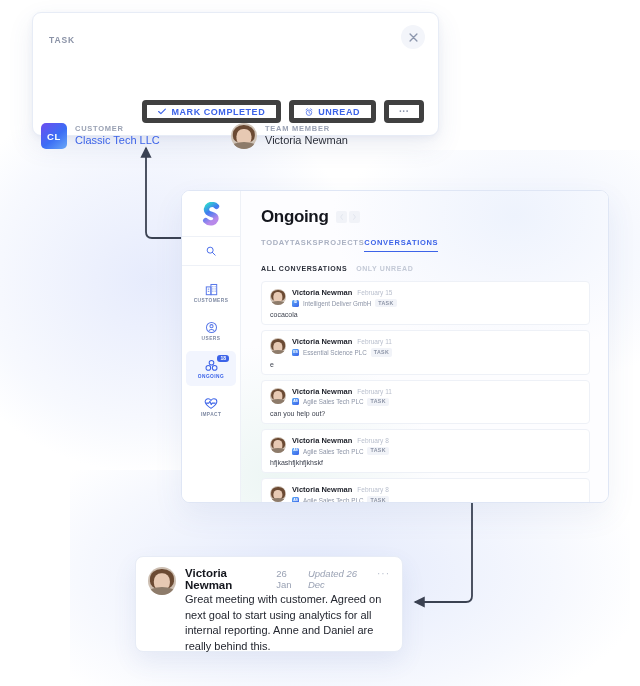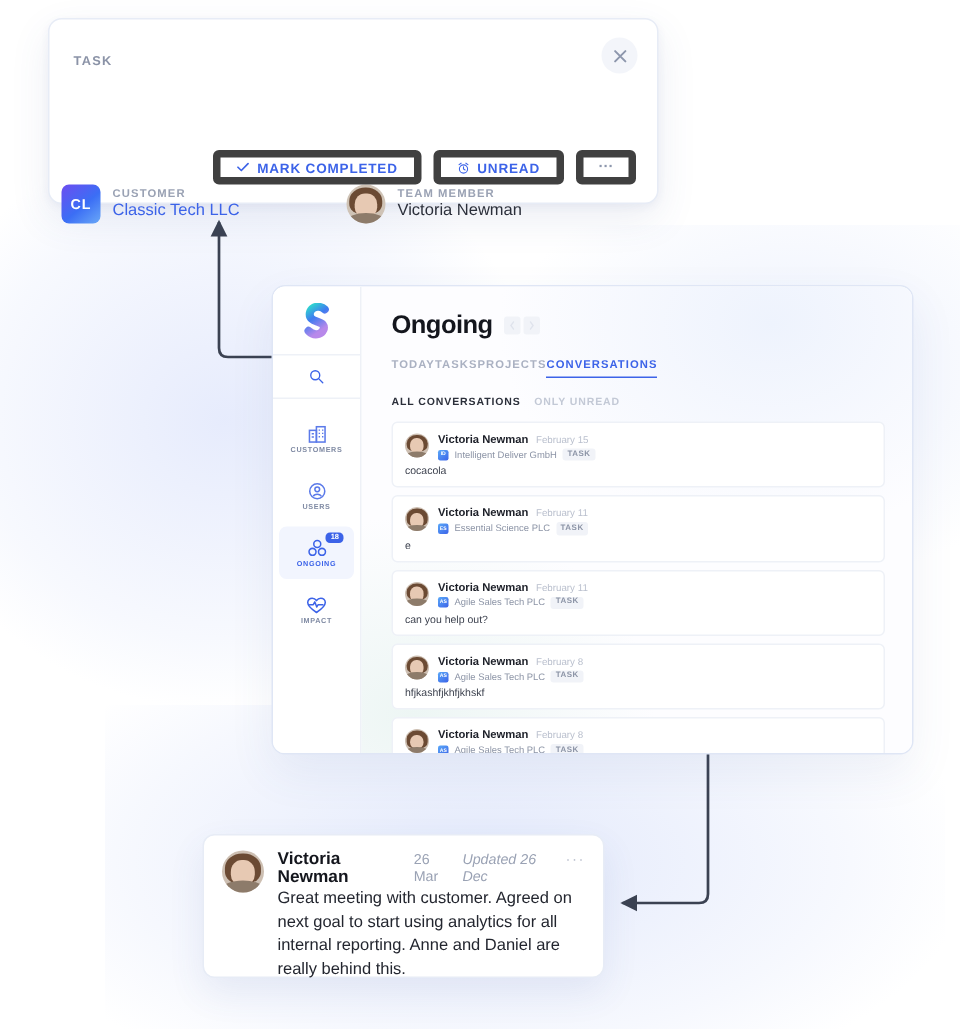--- a/index.html
+++ b/index.html
@@ -423,20 +423,20 @@
 <div class="note-card">
   <div class="note-top">
     <div class="note-av">
       <div class="ph-hair"></div>
         <div class="ph-face"></div>
         <div class="ph-body"></div>
     </div>
     <div class="note-right">
       <div class="note-l1">
         <span class="n-name">Victoria Newman</span>
-        <span class="n-date">26 Mar</span>
+        <span class="n-date">26 Jan</span>
         <span class="n-upd">Updated 26 Dec</span>
         <span class="n-dots">···</span>
       </div>
       <div class="note-body">Great meeting with customer. Agreed on next goal to start using analytics for all internal reporting. Anne and Daniel are really behind this.</div>
     </div>
   </div>
 </div>
 
 </body></html>

